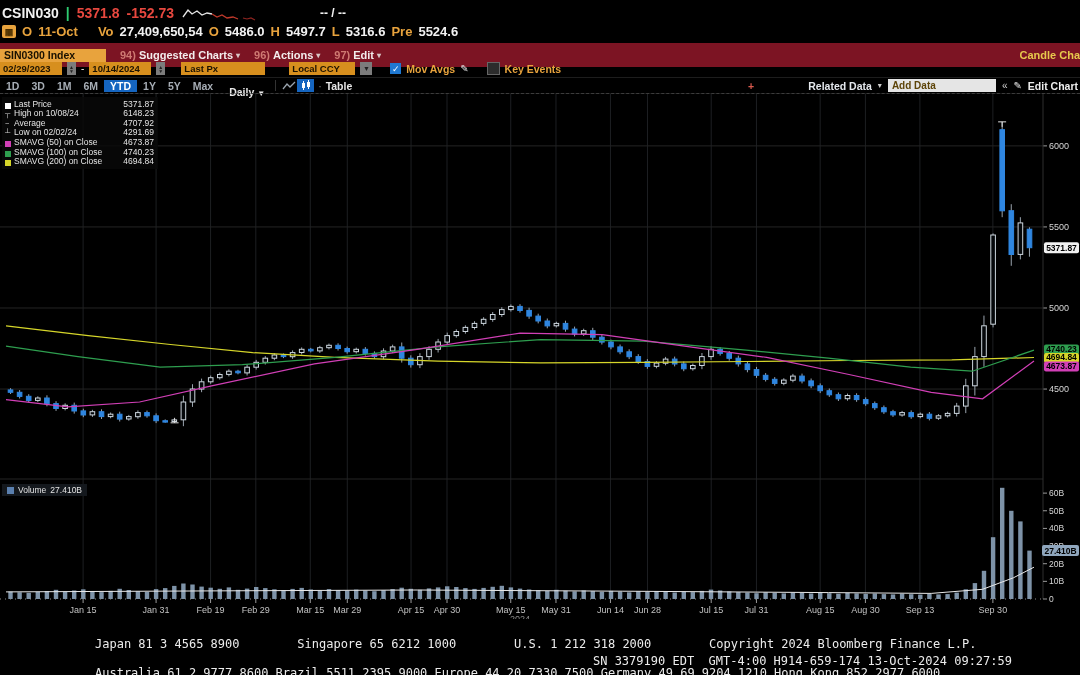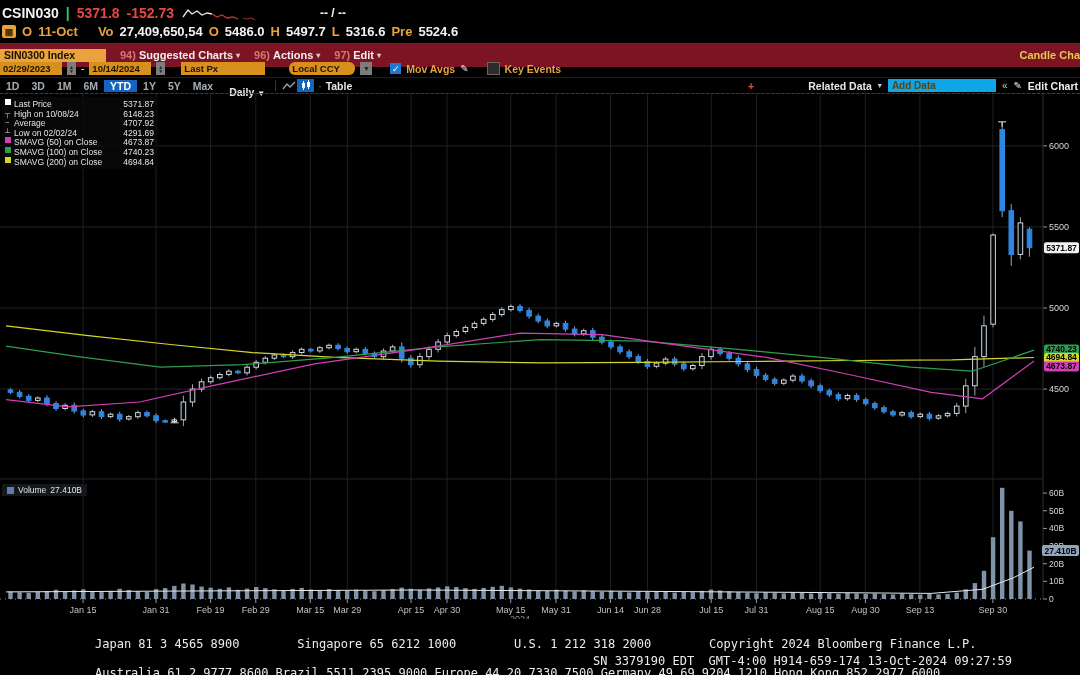--- a/index.html
+++ b/index.html
@@ -17,48 +17,48 @@
   .menu{display:flex;align-items:center;gap:3px;font-size:11px;font-weight:bold;color:#f3eded;}
   .menu .num{color:#cf7a72;font-weight:bold;}
   .menu .car{color:#d9c6c6;font-size:8px;}
   #screen-name{margin-left:auto;color:#e7c94d;font-size:11px;font-weight:bold;padding-right:0px;white-space:nowrap;}
   
   #toolbar{left:0;top:60px;width:1080px;height:17px;display:flex;align-items:center;gap:5px;border-bottom:1px solid #1d1d1d;}
   .oinput{background:#d78f1e;border:none;color:#1c1200;font-weight:bold;font-size:9.5px;height:13px;padding:0 3px;font-family:"Liberation Sans",sans-serif;}
   .date{width:56px;}
   .spin{width:9px;height:13px;background:#7c7c7c;display:flex;flex-direction:column;align-items:center;justify-content:center;line-height:4px;font-size:5px;color:#222;}
   .sel{width:78px;}
-  .ccy{width:60px;border-radius:6px;}
+  .ccy{width:60px;}
   .ddbtn{width:12px;height:13px;background:#7c7c7c;color:#222;font-size:7px;display:flex;align-items:center;justify-content:center;}
   .chk{width:11px;height:11px;display:inline-flex;align-items:center;justify-content:center;font-size:9px;}
   .chk.on{background:#1f78d1;color:#fff;}
   .chk.off{background:#2c2c2c;border:1px solid #666;}
   .tlabel{color:#e8a33d;font-size:10.5px;font-weight:bold;}
   .pencil{color:#e6e6e6;font-size:10px;}
   
   #tabrow{left:0;top:78px;width:1080px;height:15px;display:flex;align-items:center;font-size:10.5px;color:#a6adb5;border-bottom:1px solid #161616;}
   .period{padding:0 6px;font-weight:bold;cursor:default;}
   .period.active{background:#1565c0;color:#fff;}
   .freq{color:#e8e8e8;font-weight:bold;margin:12px 6px 0 10px;}
   .vdiv{width:1px;height:11px;background:#333;margin:0 4px;}
   .cicon{width:17px;height:13px;display:inline-flex;align-items:center;justify-content:center;}
   .cicon.active{background:#1565c0;}
   .dot{color:#888;margin:0 4px;}
   .tbl{color:#e8e8e8;font-weight:bold;}
   #tr-right{margin-left:auto;display:flex;align-items:center;gap:6px;padding-right:2px;}
   .plus{color:#d95a4e;font-weight:bold;}
   .rdlabel{color:#e3e7ec;font-weight:bold;padding-left:48px;}
-  #add-data{width:100px;height:13px;background:#0ea5e9;border:none;font-size:10px;font-weight:bold;color:#4a3404;padding:0 4px;font-family:"Liberation Sans",sans-serif;}
+  #add-data{width:100px;height:13px;background:#e5e5e5;border:none;font-size:10px;font-weight:bold;color:#4a3404;padding:0 4px;font-family:"Liberation Sans",sans-serif;}
   #add-data::placeholder{color:#5d4408;opacity:1;}
   .chev{color:#cfcfcf;font-size:10px;}
   .ecl{color:#eee;font-weight:bold;}
   
   #chart{left:0;top:93px;width:1080px;height:525px;border-top:1px dashed #3c3c3c;}
   #legend-rows{position:absolute;left:2px;top:3px;background:rgba(8,8,8,0.82);padding:2px 4px 3px 3px;z-index:5;}
-  .leg-row{display:flex;align-items:flex-start;height:9.6px;font-size:8.5px;color:#e4e4e4;white-space:nowrap;}
+  .leg-row{display:flex;align-items:flex-end;height:9.6px;font-size:8.5px;color:#e4e4e4;white-space:nowrap;}
   .leg-marker{width:9px;display:inline-flex;justify-content:flex-start;color:#cfcfcf;font-size:7.5px;}
   .leg-marker.sq{width:6px;height:6px;margin-right:3px;display:inline-block;}
   .leg-label{width:102px;}
   .leg-value{width:38px;text-align:right;}
   #vol-legend{position:absolute;left:2px;top:390px;background:#14181d;padding:1px 5px;display:flex;align-items:center;gap:4px;font-size:8.5px;color:#e4e4e4;z-index:5;}
   .vswatch{width:7px;height:7px;background:#5a7fae;display:inline-block;}
   
   #footer{left:0;top:618px;width:1080px;height:57px;font-family:"DejaVu Sans Mono",monospace;font-size:12px;color:#ececec;}
   .fline{position:absolute;white-space:pre;}
   #fl1{left:95px;top:6px;margin-top:42px;}

